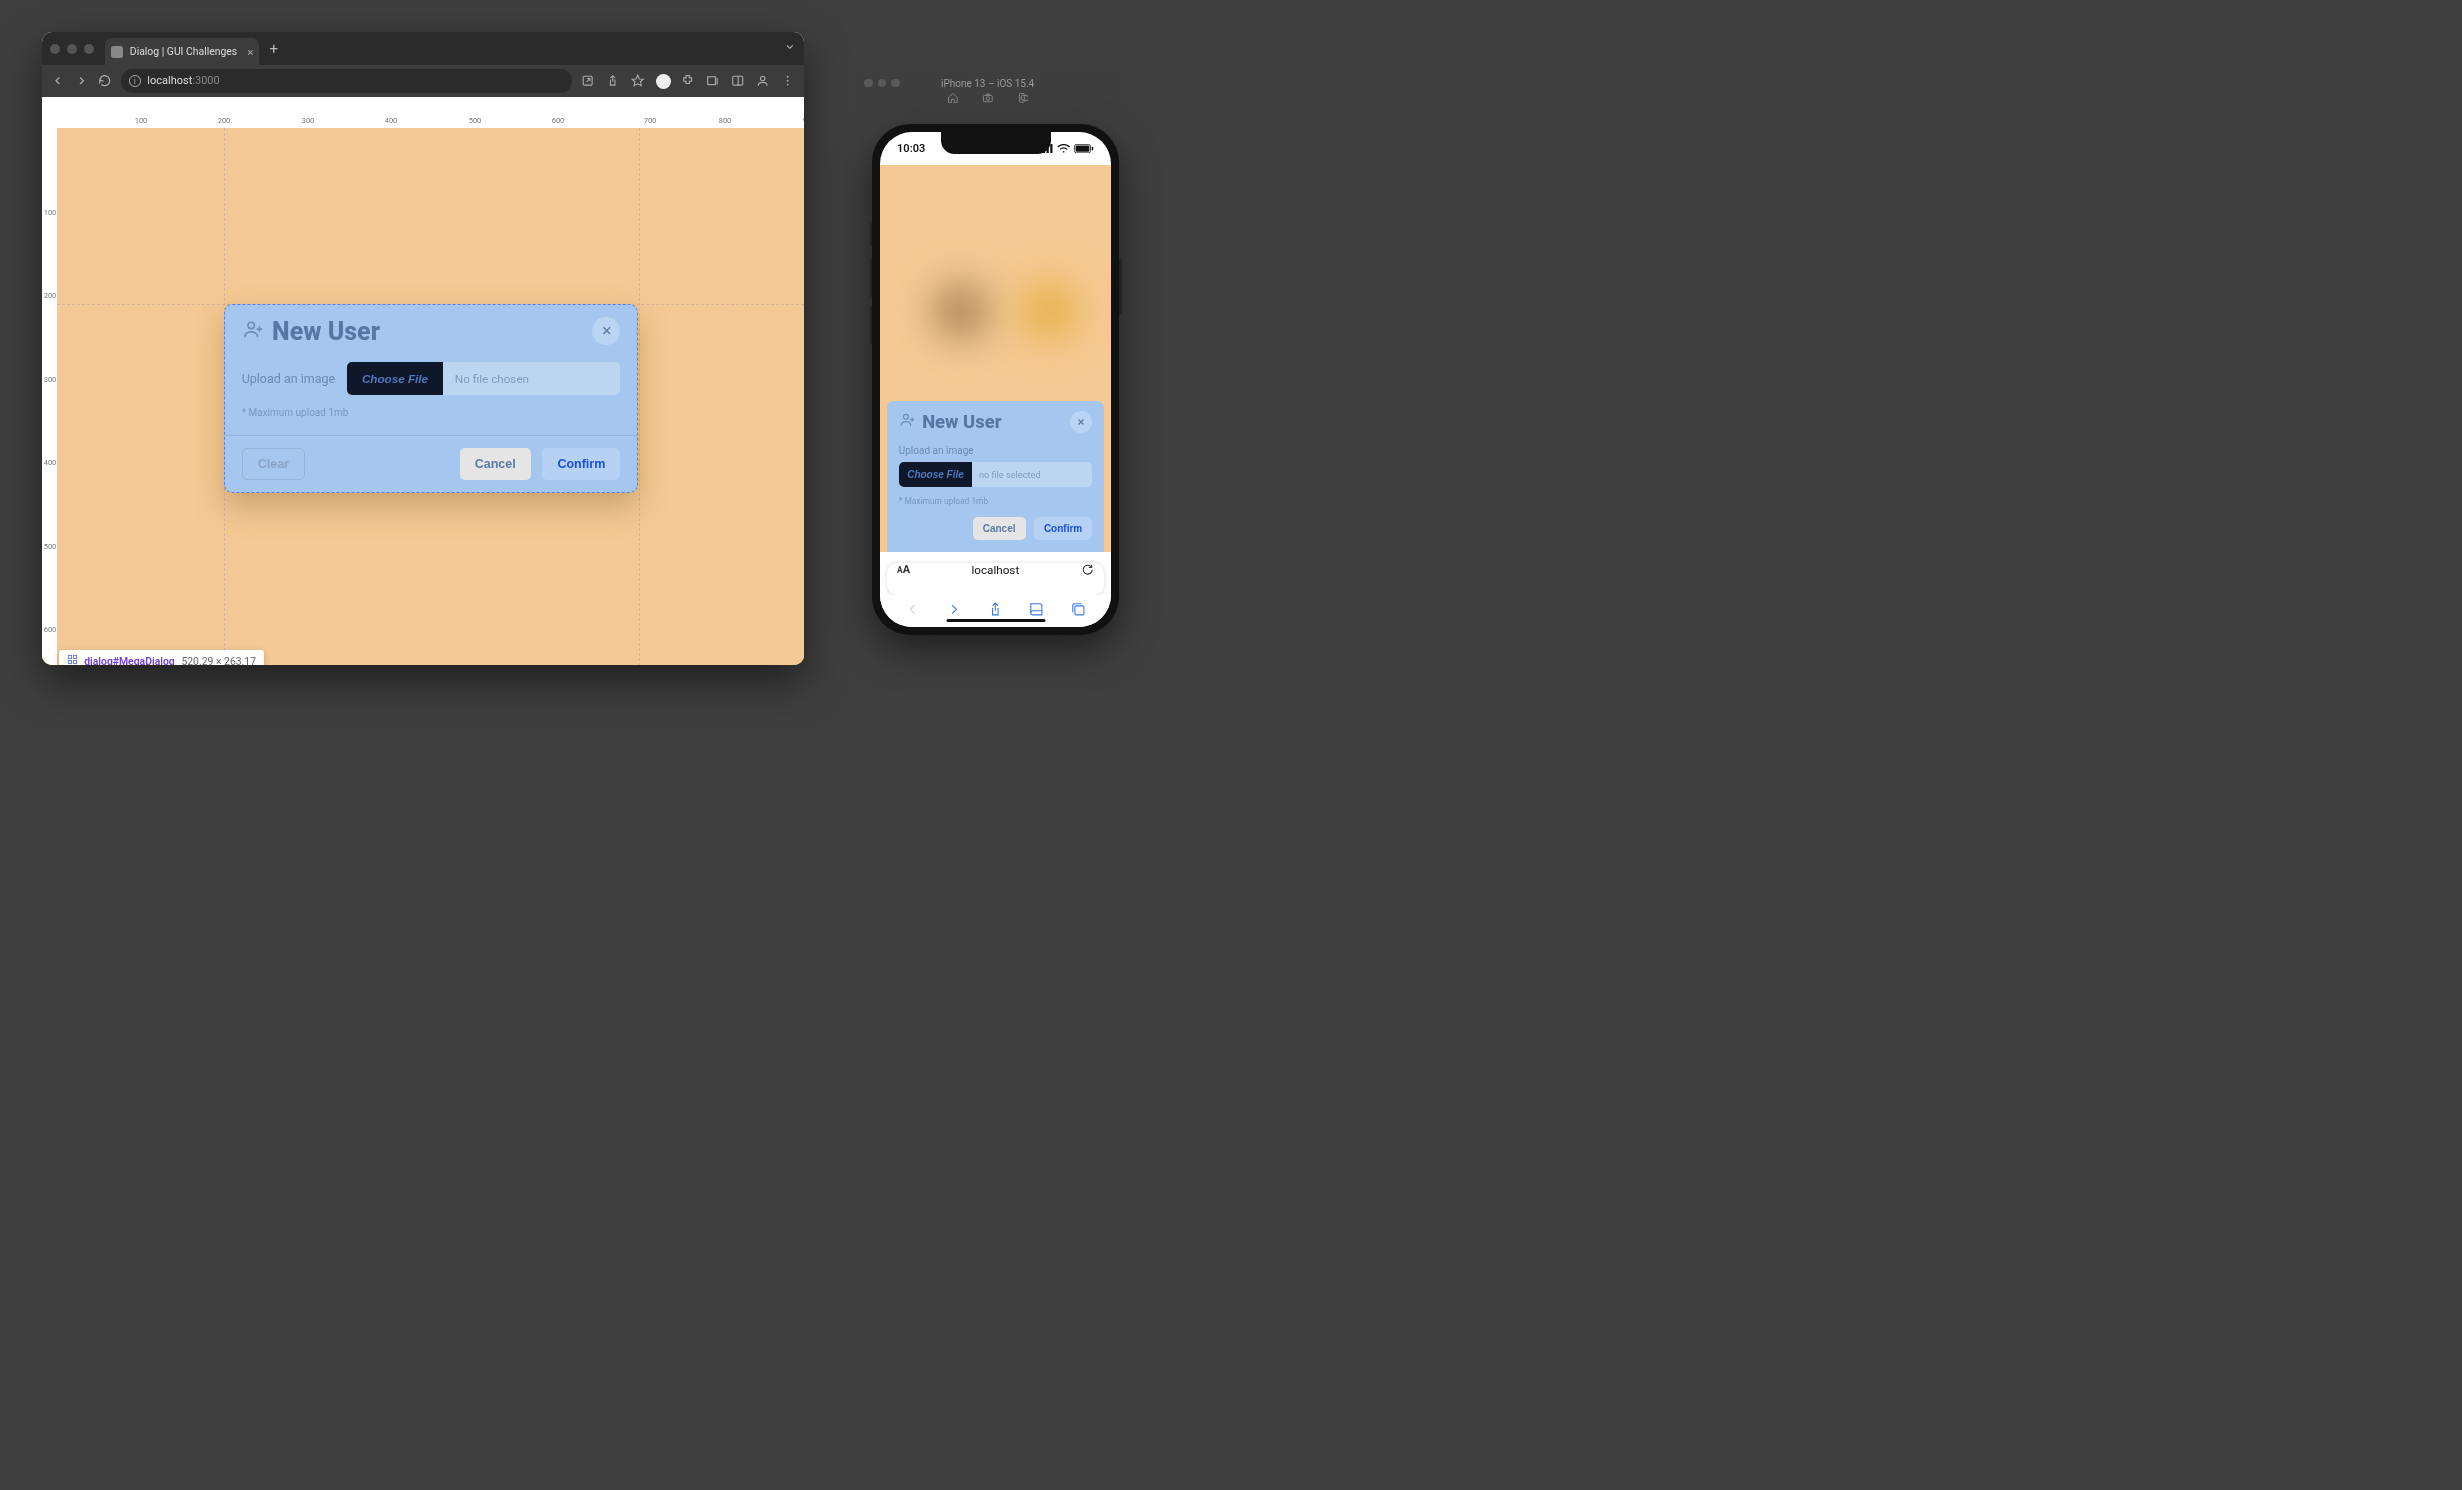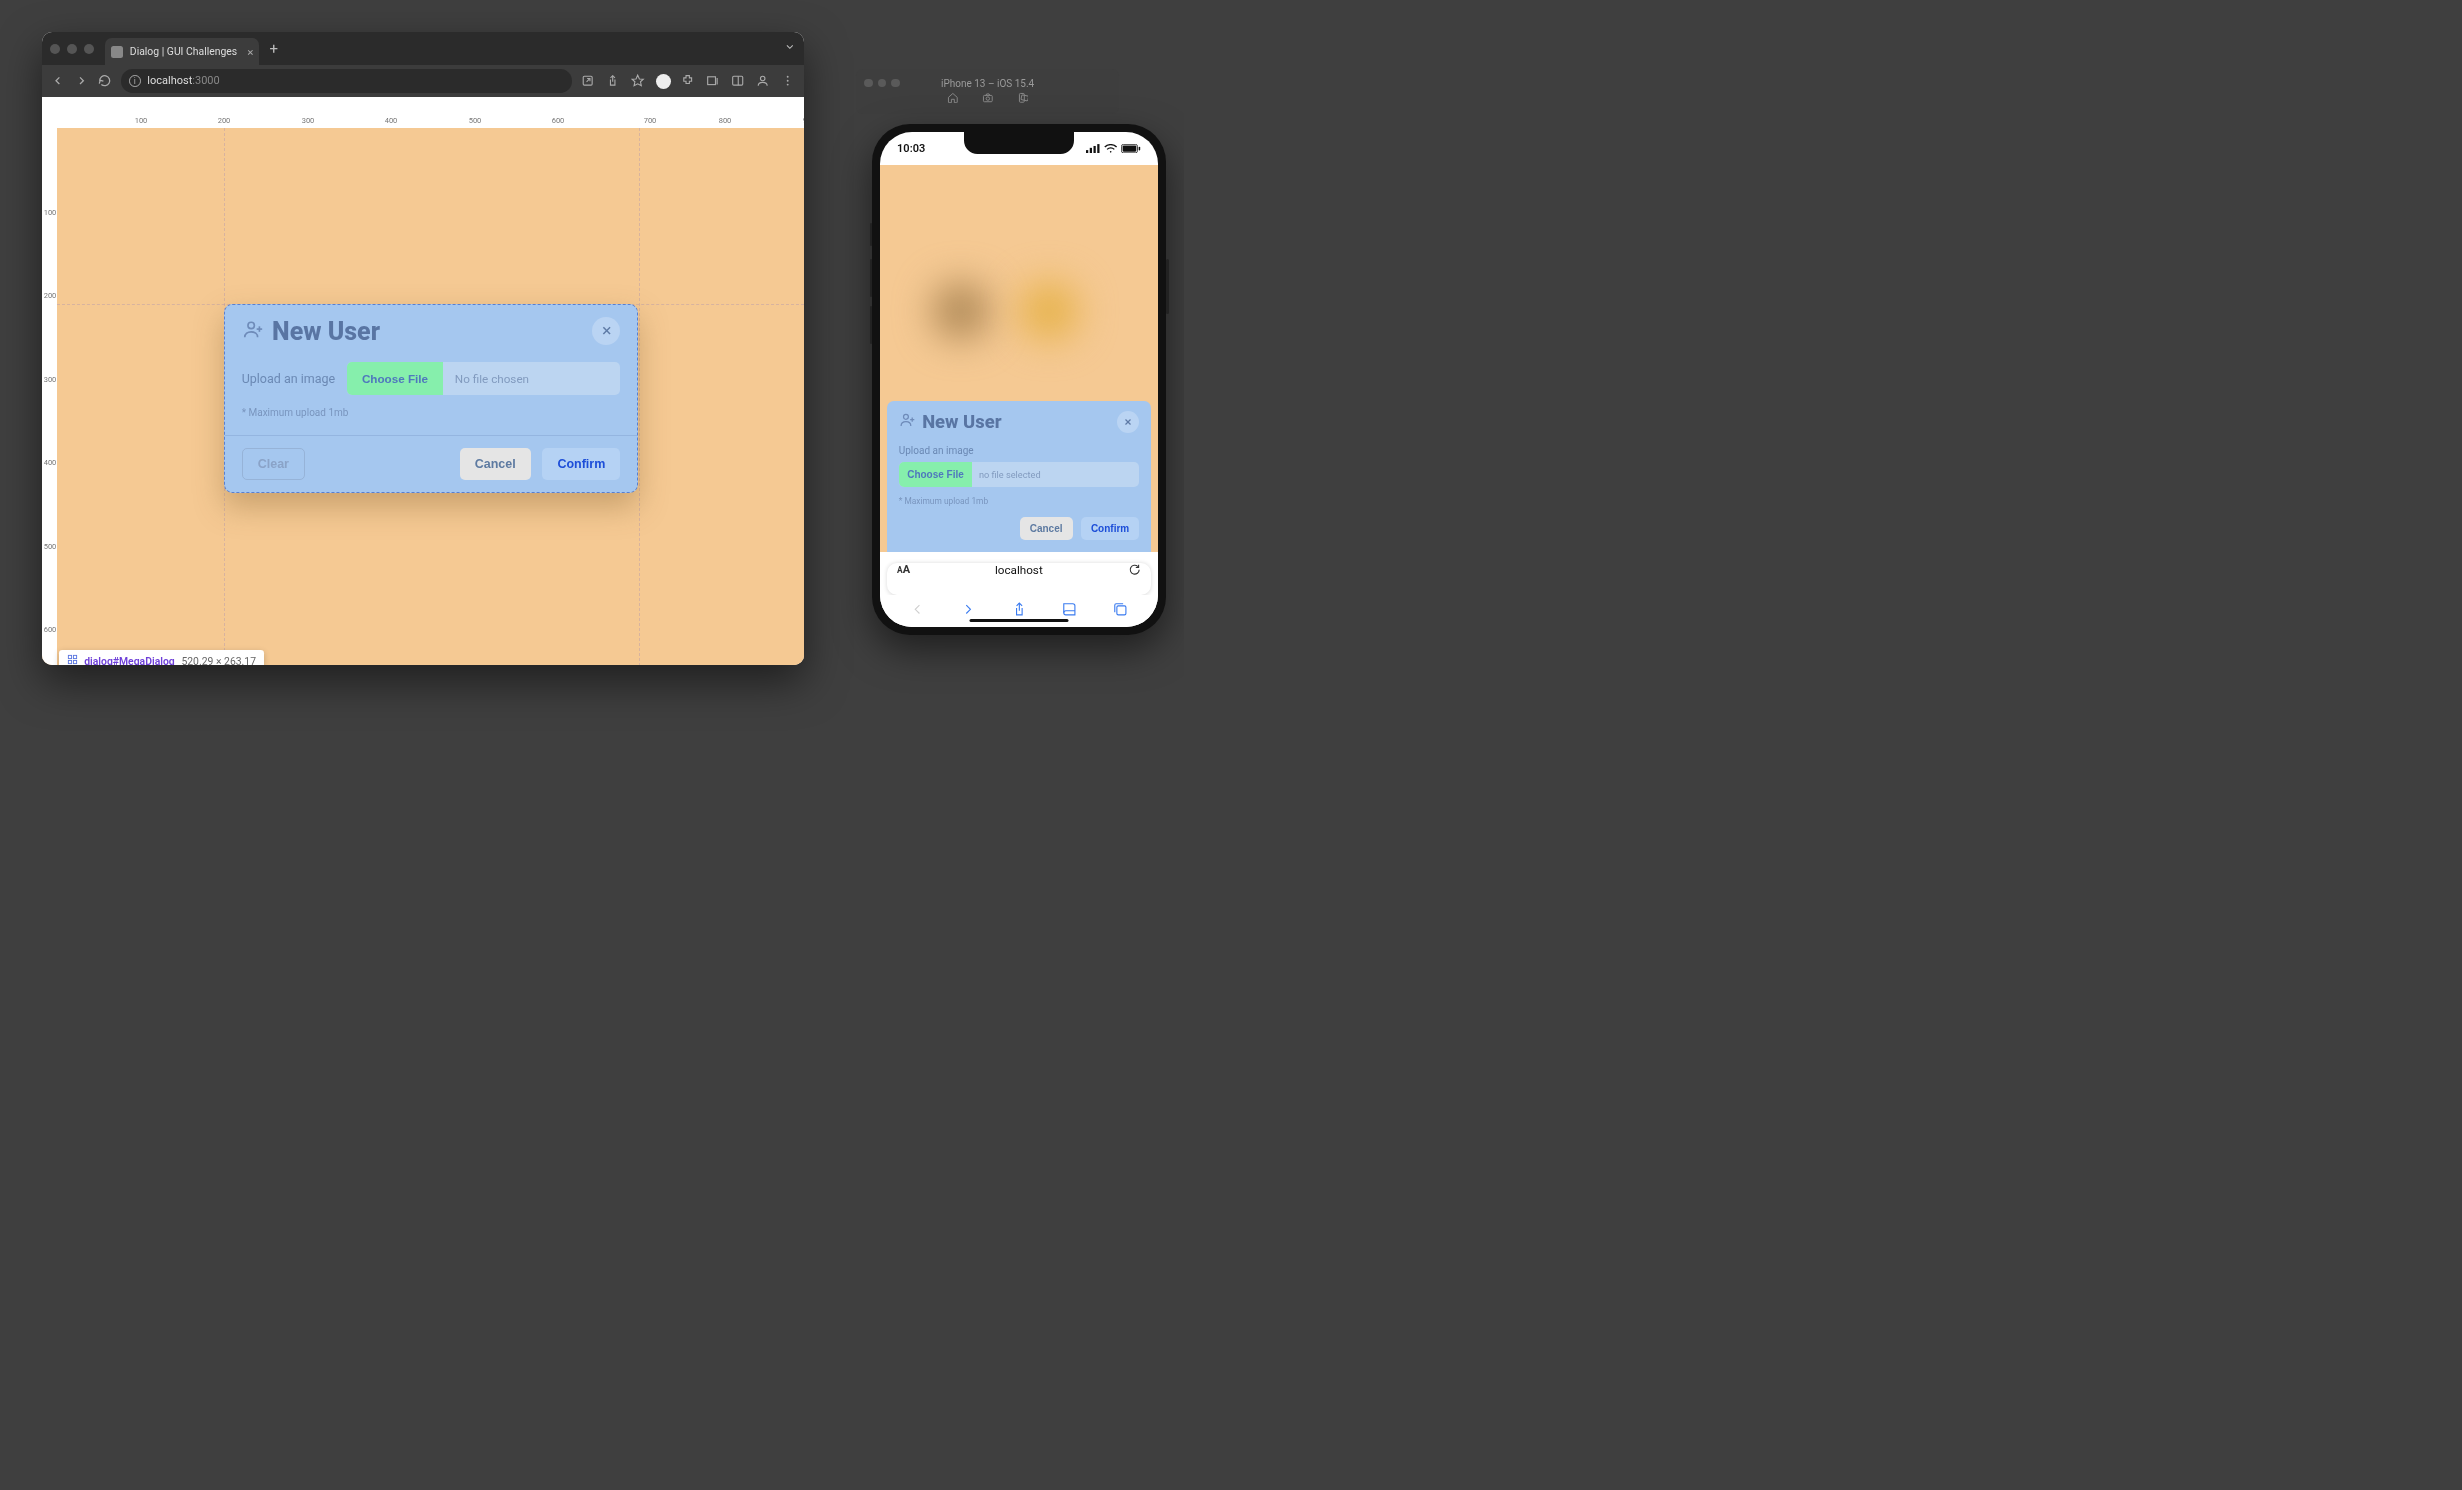--- a/index.html
+++ b/index.html
@@ -109,22 +109,22 @@
   font-size: 15px; cursor: pointer; border: none;
 }
 .dialog .body { padding: 8.4px 16.7px 5px; }
 .uploadrow { display: flex; align-items: center; gap: 11.7px; }
 .upl-label { color: #6b89b4; font-size: 12.5px; }
 .fileinput {
   flex: 1; display: flex; align-items: stretch;
   height: 33px; background: #bcd5f1; border-radius: 5px; overflow: hidden;
 }
 .choose {
-  background: #86efac; color: #4f78bd; font-weight: 700;
-  border: none; padding: 0 15px; cursor: pointer; font-size: 11.7px;
+  background: #0f172a; color: #4f78bd; font-weight: 700;
+  border: none; padding: 0 15px; cursor: pointer; font-size: 11.7px; font-style: italic;
 }
 .nofile {
   flex: 1; display: flex; align-items: center; padding: 0 11.7px;
   color: #829bbf; font-size: 11.7px;
 }
 .hint { color: #7995be; font-size: 10px; margin-top: 11.7px; }
 .dialog footer {
   margin-top: 11.7px;
   padding: 11.7px 16.7px;
   display: flex; gap: 11.7px;
@@ -163,21 +163,21 @@
 }
 .sim-titlebar .row1 { display: flex; width: 100%; align-items: center; padding: 0 8.4px; }
 .sim-titlebar .dots { display: flex; gap: 5px; }
 .sim-titlebar .dots span { width: 8.4px; height: 8.4px; border-radius: 50%; background: #5a5a5a; display: block; }
 .sim-titlebar .title { flex: 1; text-align: center; }
 .sim-titlebar .row2 { display: flex; gap: 23.4px; margin-top: 3.3px; color: #888; }
 
 .phone {
   position: absolute;
   left: 872px; top: 124px;
-  width: 294px; height: 511px;
+  width: 247px; height: 511px;
   background: #111; border-radius: 38px;
   padding: 8.4px;
   box-shadow: 0 15px 37px rgba(0,0,0,.5);
 }
 .phone .side-btn { position: absolute; background: #222; border-radius: 1.7px; }
 .phone .sb1 { right: -2.5px; top: 135px; width: 2.5px; height: 55px; }
 .phone .sb2 { left: -2.5px; top: 99px; width: 2.5px; height: 23.4px; }
 .phone .sb3 { left: -2.5px; top: 135px; width: 2.5px; height: 38px; }
 .phone .sb4 { left: -2.5px; top: 182px; width: 2.5px; height: 38px; }
 .screen {

